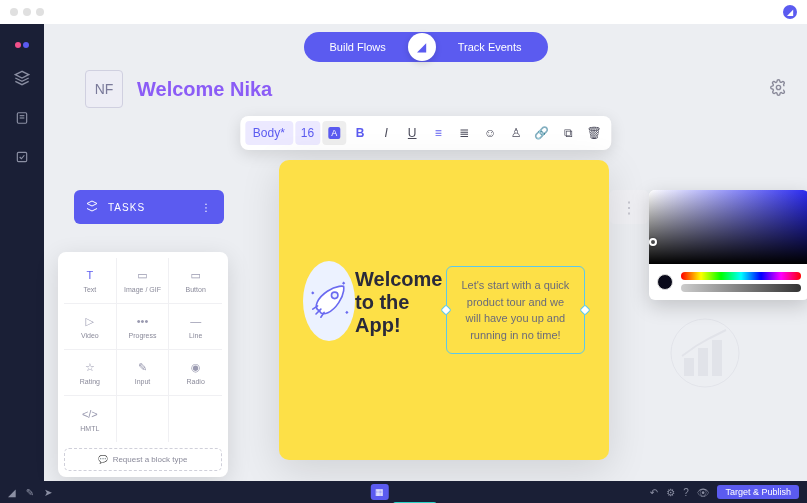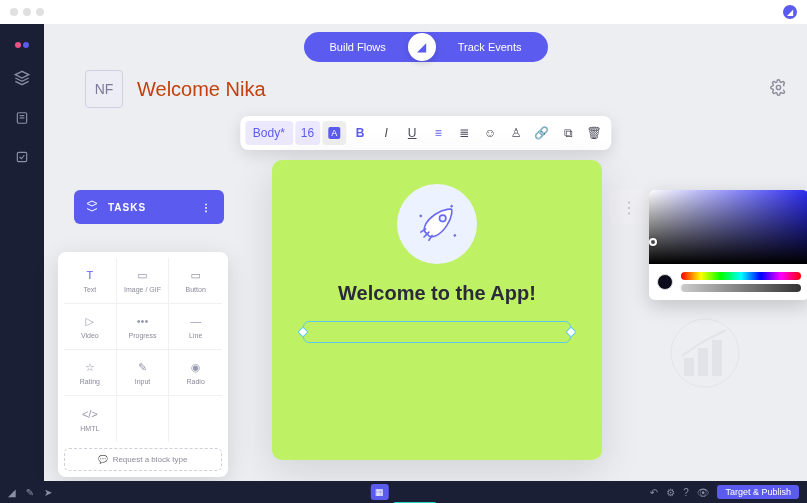--- a/index.html
+++ b/index.html
@@ -16,41 +16,41 @@
 .nav-dots span { width:6px; height:6px; border-radius:50%; }
 
 .canvas { position: absolute; left: 44px; right: 0; top: 24px; bottom: 22px; background: #eceef2; }
 
 .top-tabs { position: absolute; top: 8px; left: 50%; transform: translateX(-50%); display: flex; align-items: center; background: #5b5bf0; border-radius: 20px; height: 30px; padding: 0 4px; color: #fff; font-size: 11px; font-weight: 500; }
 .top-tabs .tab { padding: 0 22px; cursor: pointer; }
 .tab-circle { width: 28px; height: 28px; border-radius: 50%; background: #fff; display: flex; align-items: center; justify-content: center; color: #5b5bf0; font-size: 12px; box-shadow: 0 2px 6px rgba(0,0,0,0.15); }
 
 .header-row { position: absolute; top: 46px; left: 41px; right: 20px; display: flex; align-items: center; }
 .avatar { width: 38px; height: 38px; border: 1px solid #d0d0e0; background: #ededf5; color: #7a7a9a; display: flex; align-items: center; justify-content: center; font-size: 14px; font-weight: 500; border-radius: 4px; }
-.welcome-title { margin-left: 14px; font-size: 20px; font-weight: 400; color: #c2410c; }
+.welcome-title { margin-left: 14px; font-size: 20px; font-weight: 700; color: #8b5cf6; }
 .gear { margin-left: auto; color: #8a8a9a; font-size: 16px; cursor: pointer; }
 
 .toolbar { position: absolute; top: 92px; left: 50%; transform: translateX(-50%); background: #fff; border-radius: 8px; box-shadow: 0 4px 16px rgba(0,0,0,0.12); display: flex; align-items: center; padding: 5px; gap: 2px; }
 .toolbar .item { height: 24px; min-width: 24px; display: flex; align-items: center; justify-content: center; font-size: 12px; color: #4a4a5a; border-radius: 4px; cursor: pointer; padding: 0 4px; }
 .toolbar .item.active { background: #ece9ff; color: #5b5bf0; font-weight: 500; }
 .toolbar .item.body { padding: 0 8px; }
 .toolbar .item.size { padding: 0 6px; }
 
-.task-card { position: absolute; top: 166px; left: 30px; width: 150px; height: 34px; background: #5b5bf0; border-radius: 6px; display: flex; align-items: center; padding: 0 12px; color: #fff; font-size: 10px; letter-spacing: 1px; font-weight: 700; }
+.task-card { position: absolute; top: 166px; left: 30px; width: 150px; height: 34px; background: #5b5bf0; border-radius: 6px; display: flex; align-items: center; padding: 0 12px; color: #fff; font-size: 10px; letter-spacing: 1px; font-weight: 400; }
 .task-card .icon { margin-right: 10px; }
 .task-card .menu { margin-left: auto; }
 
 .ghost-card { position: absolute; top: 166px; height: 34px; background: #f0f0f4; border-radius: 6px; display:flex; align-items:center; justify-content:center; color:#c0c0ca; }
 .ghost1 { left: 565px; width: 40px; }
 .ghost2 { left: 740px; width: 40px; }
 
 .no-activity { position: absolute; top: 248px; left: 638px; font-size: 9px; letter-spacing: 1px; color: #a0a0aa; font-weight: 500; }
 .ghost-chart { position: absolute; top: 294px; left: 616px; width: 90px; height: 70px; opacity: 0.35; }
 
-.modal { position: absolute; top: 136px; left: 228px; width: 330px; height: 300px; background: #bef264; border-radius: 10px; box-shadow: 0 10px 40px rgba(0,0,0,0.12); display: flex; flex-direction: column; align-items: center; padding: 24px; }
+.modal { position: absolute; top: 136px; left: 235px; width: 330px; height: 300px; background: #fde047; border-radius: 10px; box-shadow: 0 10px 40px rgba(0,0,0,0.12); display: flex; align-items: center; padding: 24px; }
 .rocket-circle { width: 80px; height: 80px; border-radius: 50%; background: #ecf2ff; display: flex; align-items: center; justify-content: center; margin-bottom: 18px; }
 .modal-title { font-size: 20px; font-weight: 600; color: #2a2a3a; margin-bottom: 16px; }
 .modal-body { border: 1px solid #5ec8e8; border-radius: 6px; padding: 10px 14px; width: 268px; font-size: 11px; color: #6a6a7a; text-align: center; line-height: 1.5; position: relative; }
 .handle { position: absolute; width: 8px; height: 8px; background: #fff; border: 1px solid #5ec8e8; border-radius: 2px; top: 50%; transform: translateY(-50%) rotate(45deg); }
 .handle.l { left: -5px; } .handle.r { right: -5px; }
 .modal-btn { margin-top: 20px; background: #5b5bf0; color: #fff; border: none; border-radius: 18px; padding: 9px 22px; font-size: 12px; font-weight: 500; cursor: pointer; }
 
 .block-panel { position: absolute; top: 228px; left: 14px; width: 170px; background: #fff; border-radius: 8px; box-shadow: 0 6px 24px rgba(0,0,0,0.12); padding: 6px; }
 .block-grid { display: grid; grid-template-columns: repeat(3, 1fr); grid-auto-rows: 46px; }
 .block-cell { display: flex; flex-direction: column; align-items: center; justify-content: center; gap: 4px; cursor: pointer; border-right: 1px solid #f0f0f3; border-bottom: 1px solid #f0f0f3; }
@@ -187,20 +187,21 @@
     <div class="rocket-circle">
       <svg width="52" height="52" viewBox="0 0 64 64" fill="none" stroke="#6a6af0" stroke-width="2">
         <path d="M20 44 C 12 40, 18 28, 30 20 C 42 12, 50 14, 50 14 C 50 14, 52 22, 44 34 C 36 46, 24 52, 20 44 Z" fill="#fff"></path>
         <circle cx="39" cy="25" r="4" fill="#ecf2ff"></circle>
         <path d="M22 42 L16 48 M26 46 L22 52 M18 38 L12 42" stroke-linecap="round"></path>
         <path d="M12 20 l2 2 l-2 2 l-2-2 z M54 44 l2 2 l-2 2 l-2-2 z M50 8 l2 2 l-2 2 l-2-2 z" fill="#6a6af0" stroke="none"></path>
       </svg>
     </div>
     <div class="modal-title">Welcome to the App!</div>
     <div class="modal-body">
+      <span>Let's start with a quick product tour and we will have you up and running in no time!</span>
       <div class="handle l"></div>
       <div class="handle r"></div>
     </div>
   </div>
 
   <div class="block-panel">
     <div class="block-grid">
       <div class="block-cell active">
           <div class="bi">T</div>
           <div class="bl">Text</div>

